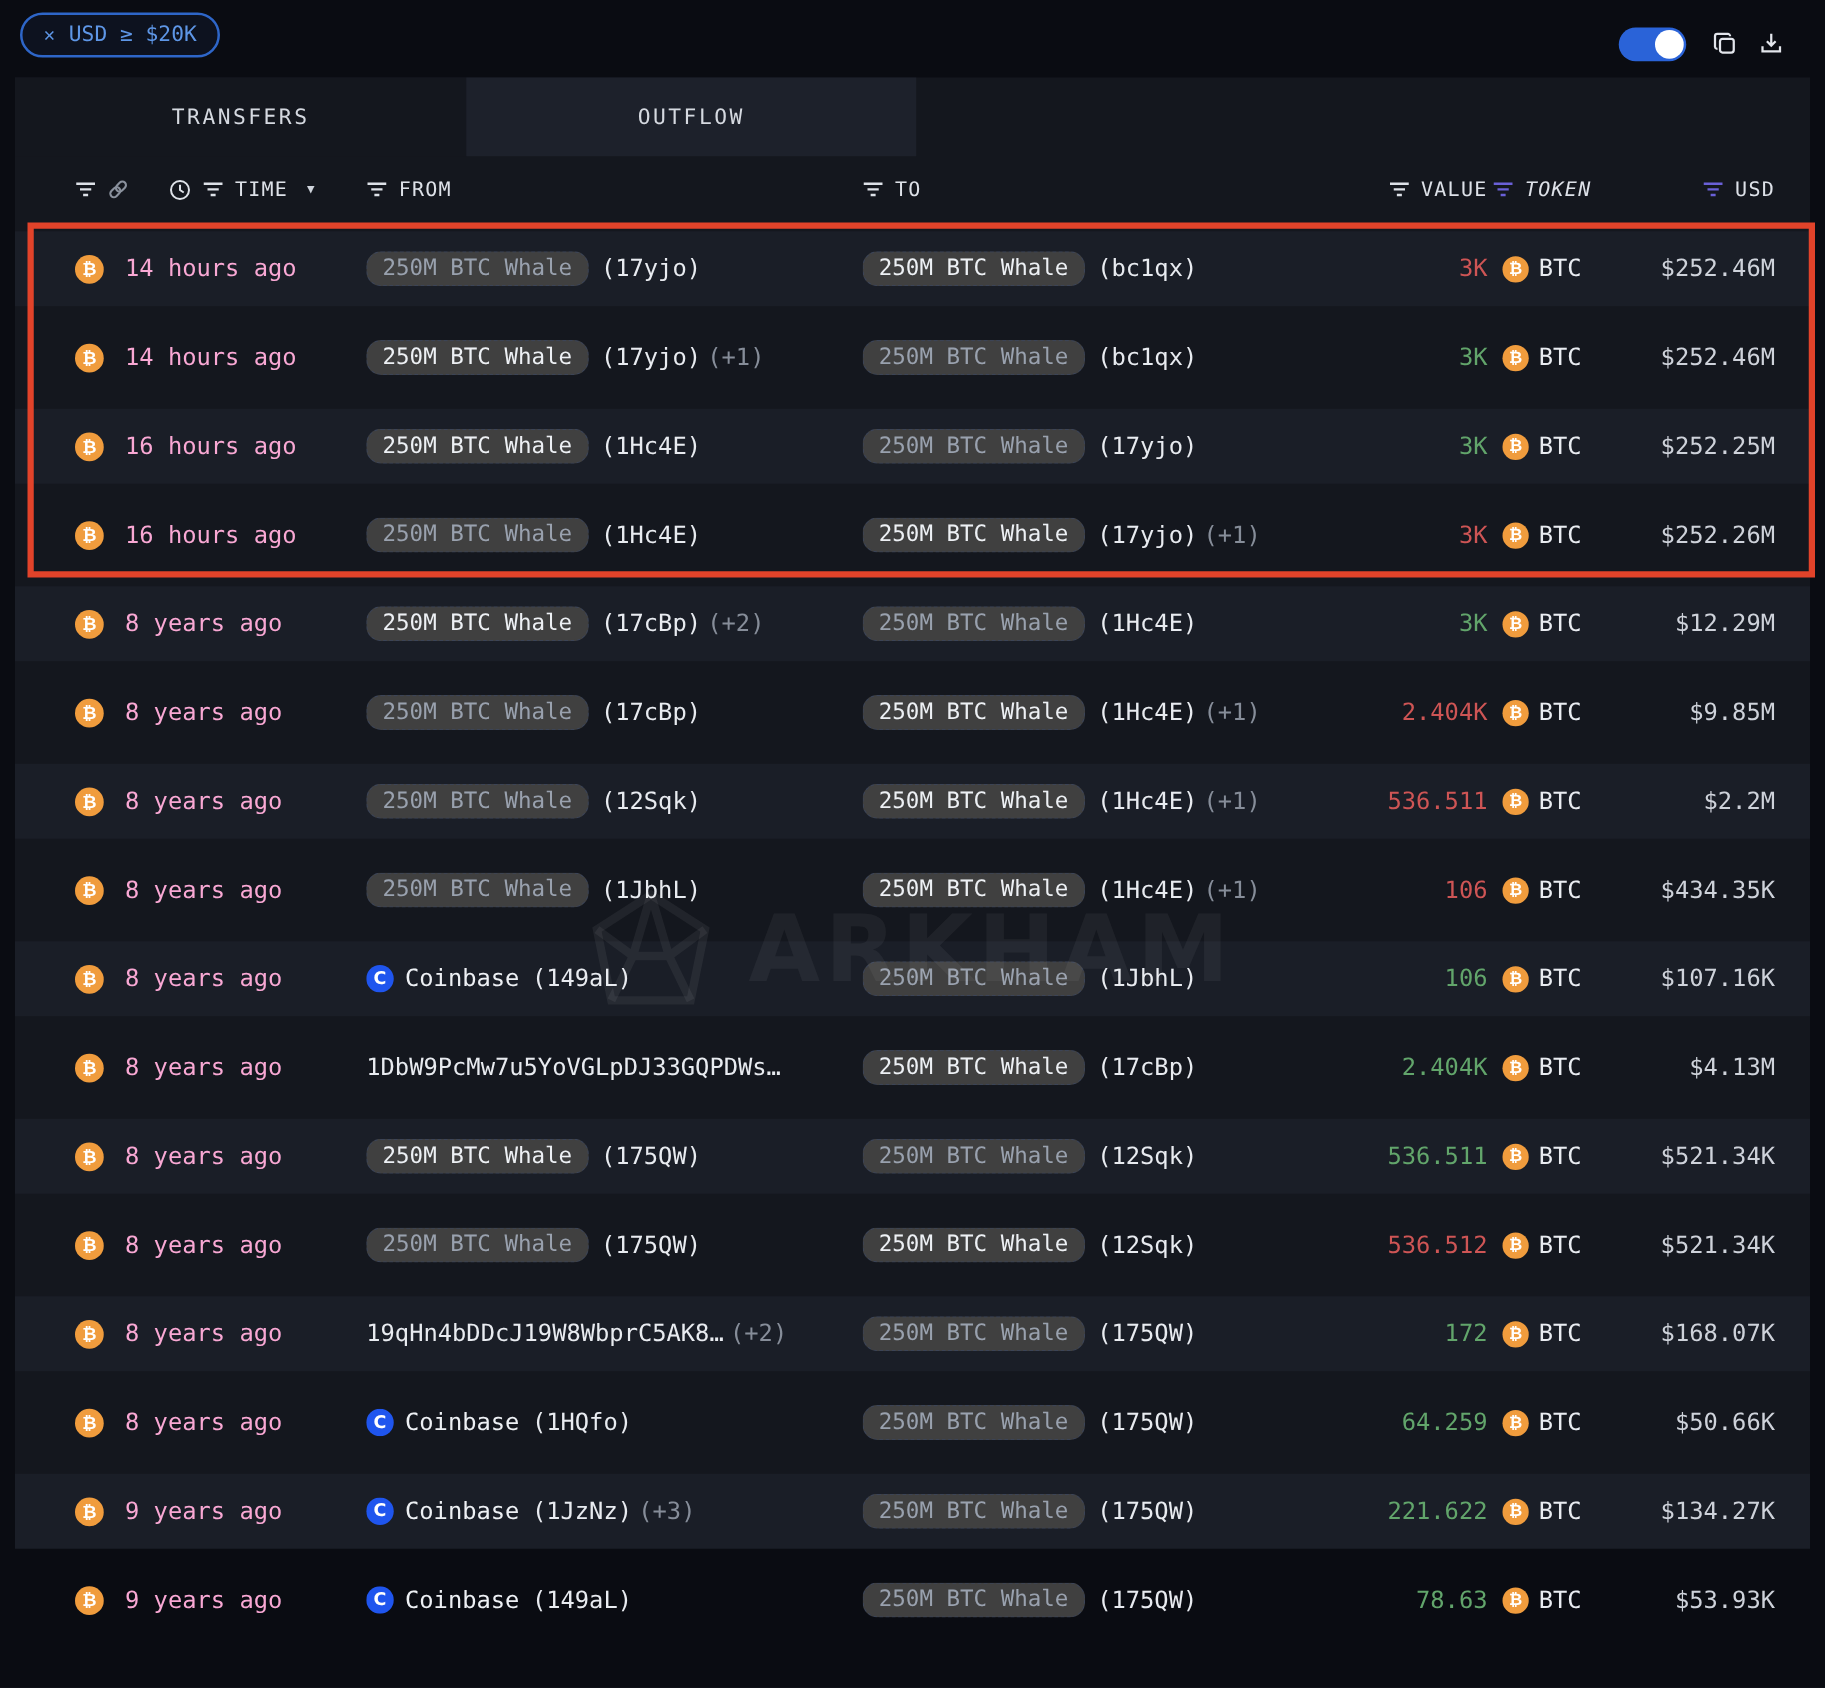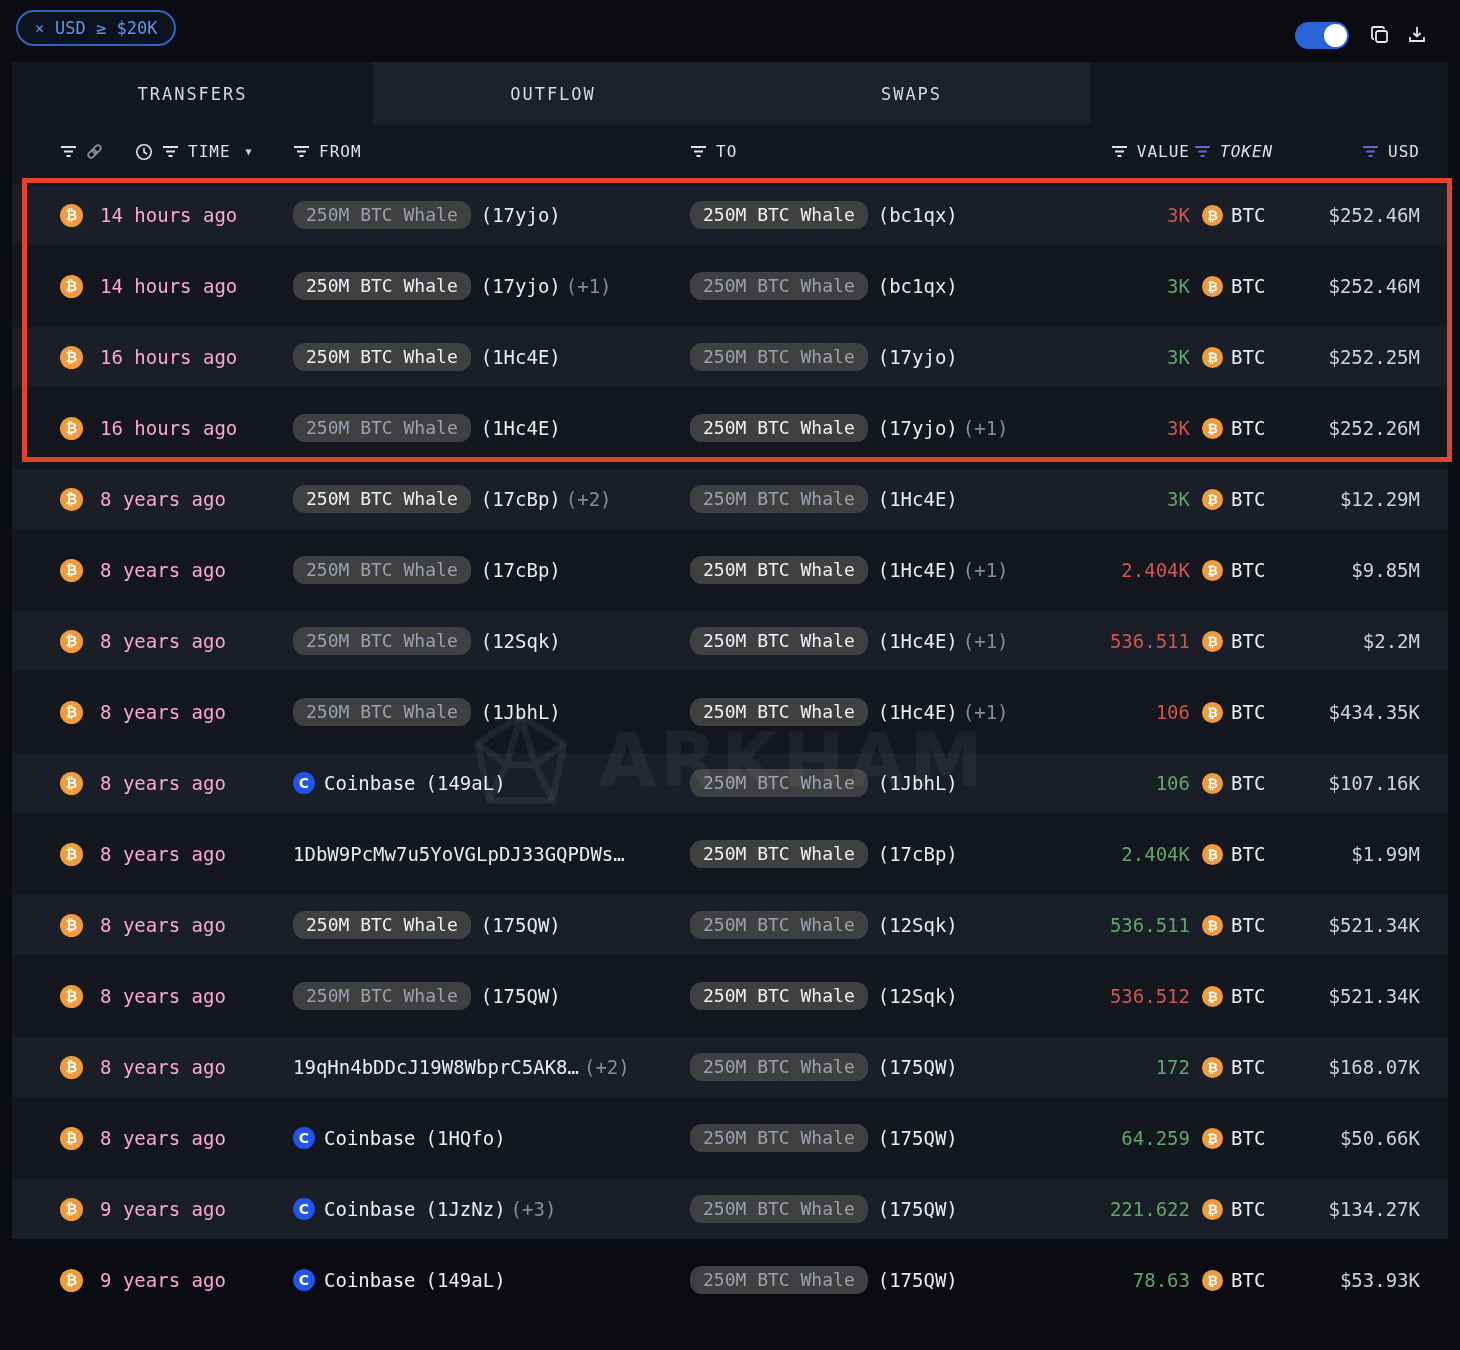--- a/index.html
+++ b/index.html
@@ -111,21 +111,20 @@
   <svg width="22" height="22" viewBox="0 0 22 22">
     <path d="M4 13 v4 h14 v-4" fill="none" stroke="#e3e6ec" stroke-width="1.8"></path>
     <path d="M11 3 v9 M7.5 9 L11 12.5 L14.5 9" fill="none" stroke="#e3e6ec" stroke-width="1.8"></path>
   </svg>
 </div>
 
 <div class="container">
   <div class="tabs">
     <div class="tab active">TRANSFERS</div>
     <div class="tab">OUTFLOW</div>
-    <div class="tab">SWAPS</div>
   </div>
 
   <div class="thead grid-cols">
     <div class="th first">
       <svg class="fsvg" width="17" height="13" viewBox="0 0 17 13">
           <path d="M1 2h15M4 6.5h9M6.5 11h4" stroke="#dde1e8" stroke-width="1.9"></path>
         </svg>
       <svg class="fsvg" width="17" height="17" viewBox="0 0 16 16">
           <g transform="rotate(-45 8 8)" fill="none" stroke="#8a919d" stroke-width="1.6">
             <rect x="0.8" y="5.3" width="8.4" height="5.4" rx="2.7"></rect>
@@ -390,21 +389,21 @@
       <span class="chip white">250M BTC Whale</span>
 
       <span class="addr">(17cBp)</span>
 
     </span>
     <span class="value positive">2.404K</span>
     <span class="token">
           <span class="coin">₿</span>
           <span>BTC</span>
         </span>
-    <span class="usd">$1.99M</span>
+    <span class="usd">$4.13M</span>
   </div>
       <div class="row grid-cols odd">
     <span class="coin">₿</span>
     <span class="time">8 years ago</span>
     <span class="cell">
       <span class="chip white">250M BTC Whale</span>
 
       <span class="addr">(175QW)</span>
 
     </span>

